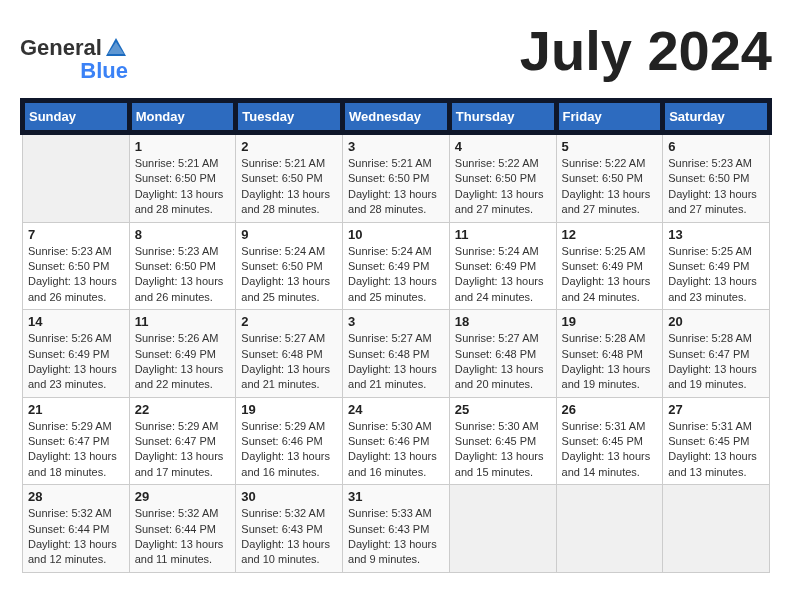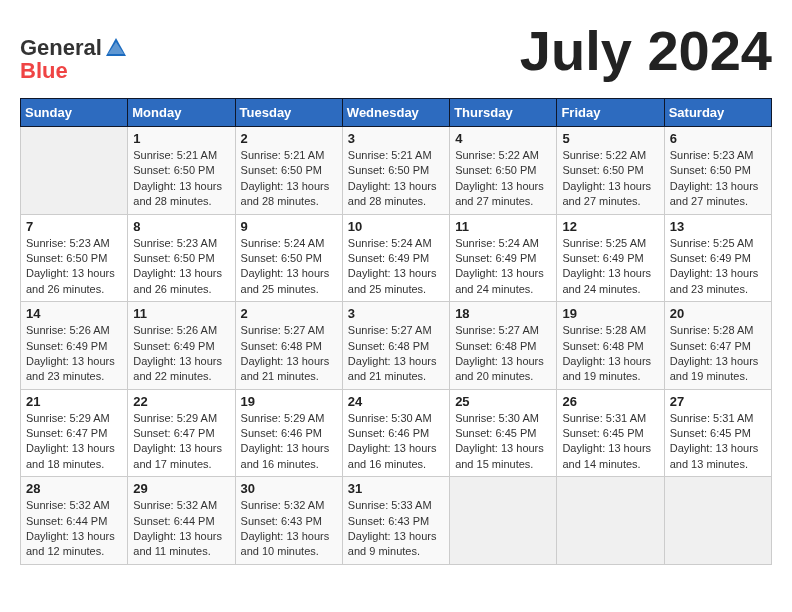--- a/index.html
+++ b/index.html
@@ -23,22 +23,23 @@
     }
     .logo-text-general {
       font-size: 22px;
       font-weight: bold;
       color: #333;
       line-height: 1;
     }
     .logo-text-blue {
       font-size: 22px;
       font-weight: bold;
-      color: #ef4444;
+      color: #3b82f6;
       line-height: 1;
+      text-align: right;
     }
     .logo-icon {
       width: 24px;
       height: 24px;
       margin-left: 2px;
     }
     .logo-block {
       display: flex;
       flex-direction: column;
     }
@@ -65,21 +66,21 @@
       border-collapse: collapse;
       font-size: 11px;
     }
     thead tr th {
       background-color: #2d6bbf;
       color: #fff;
       padding: 6px 4px;
       text-align: left;
       font-size: 13px;
       font-weight: bold;
-      border: 1px solid #0f172a;
+      border: 5px solid #0f172a;
     }
     tbody tr td {
       border: 1px solid #ccc;
       padding: 4px 5px;
       vertical-align: top;
       width: 107px;
       min-height: 80px;
       background: #fff;
     }
     tbody tr:nth-child(odd) td {

